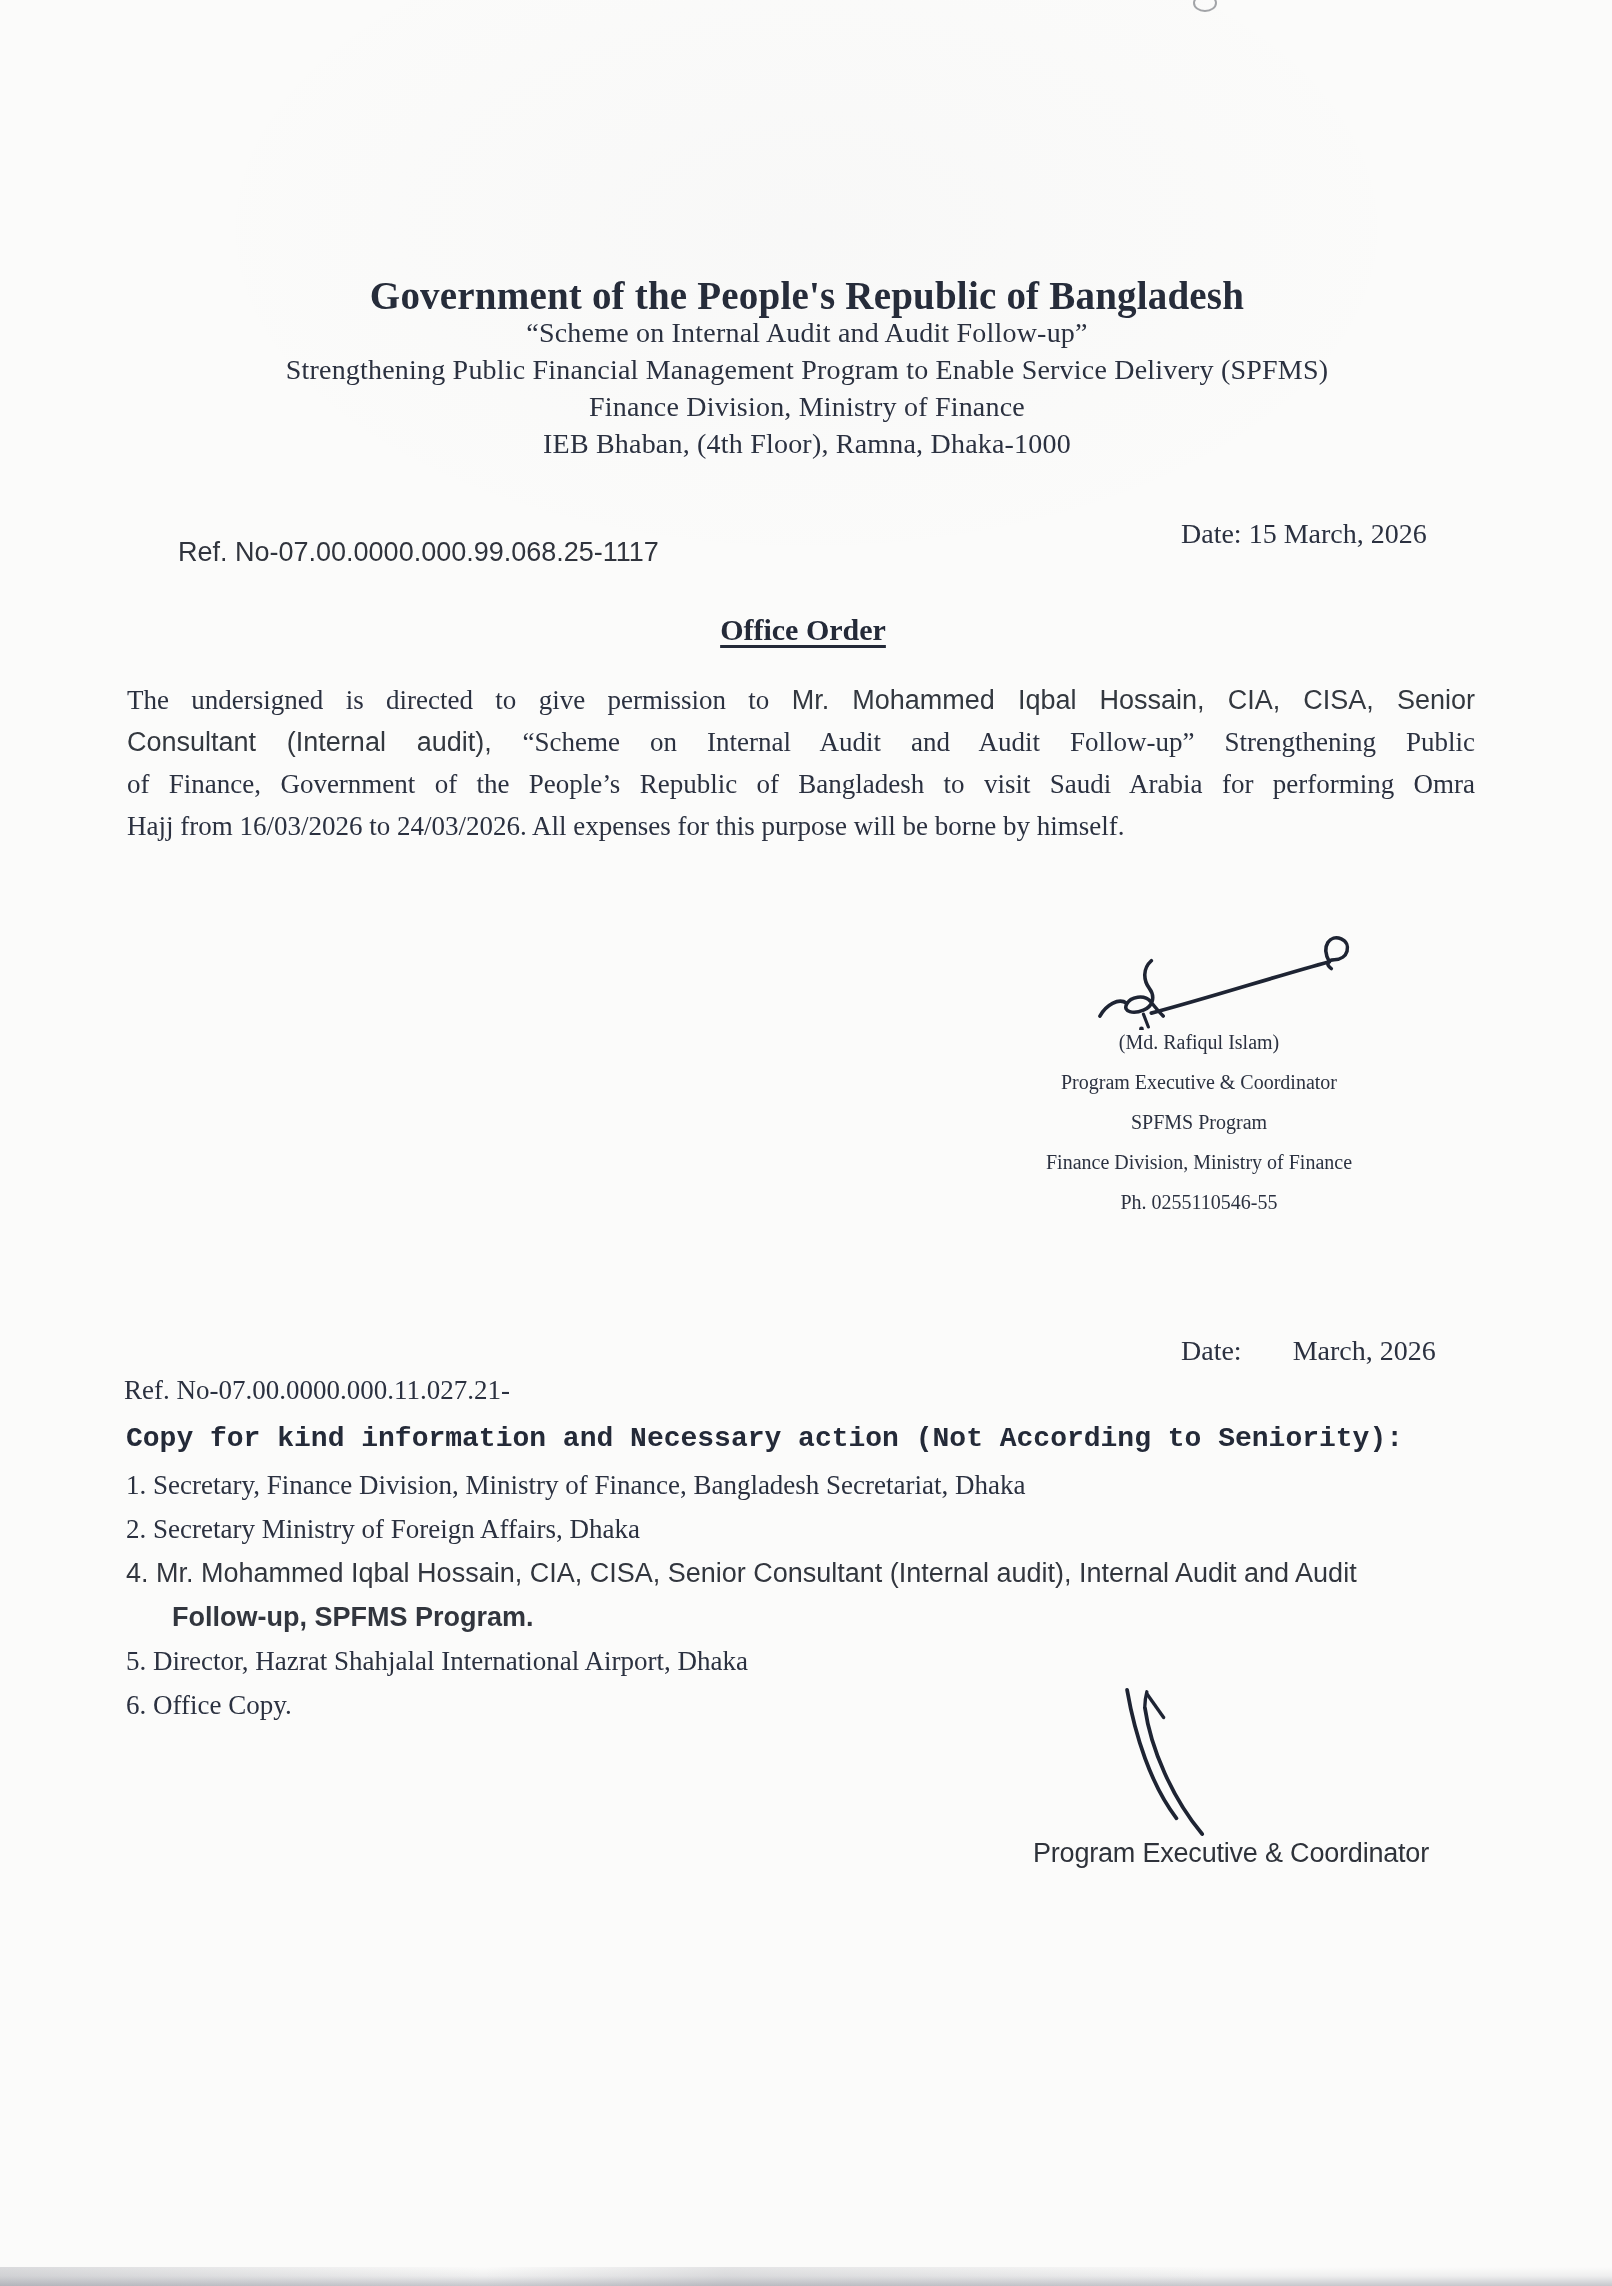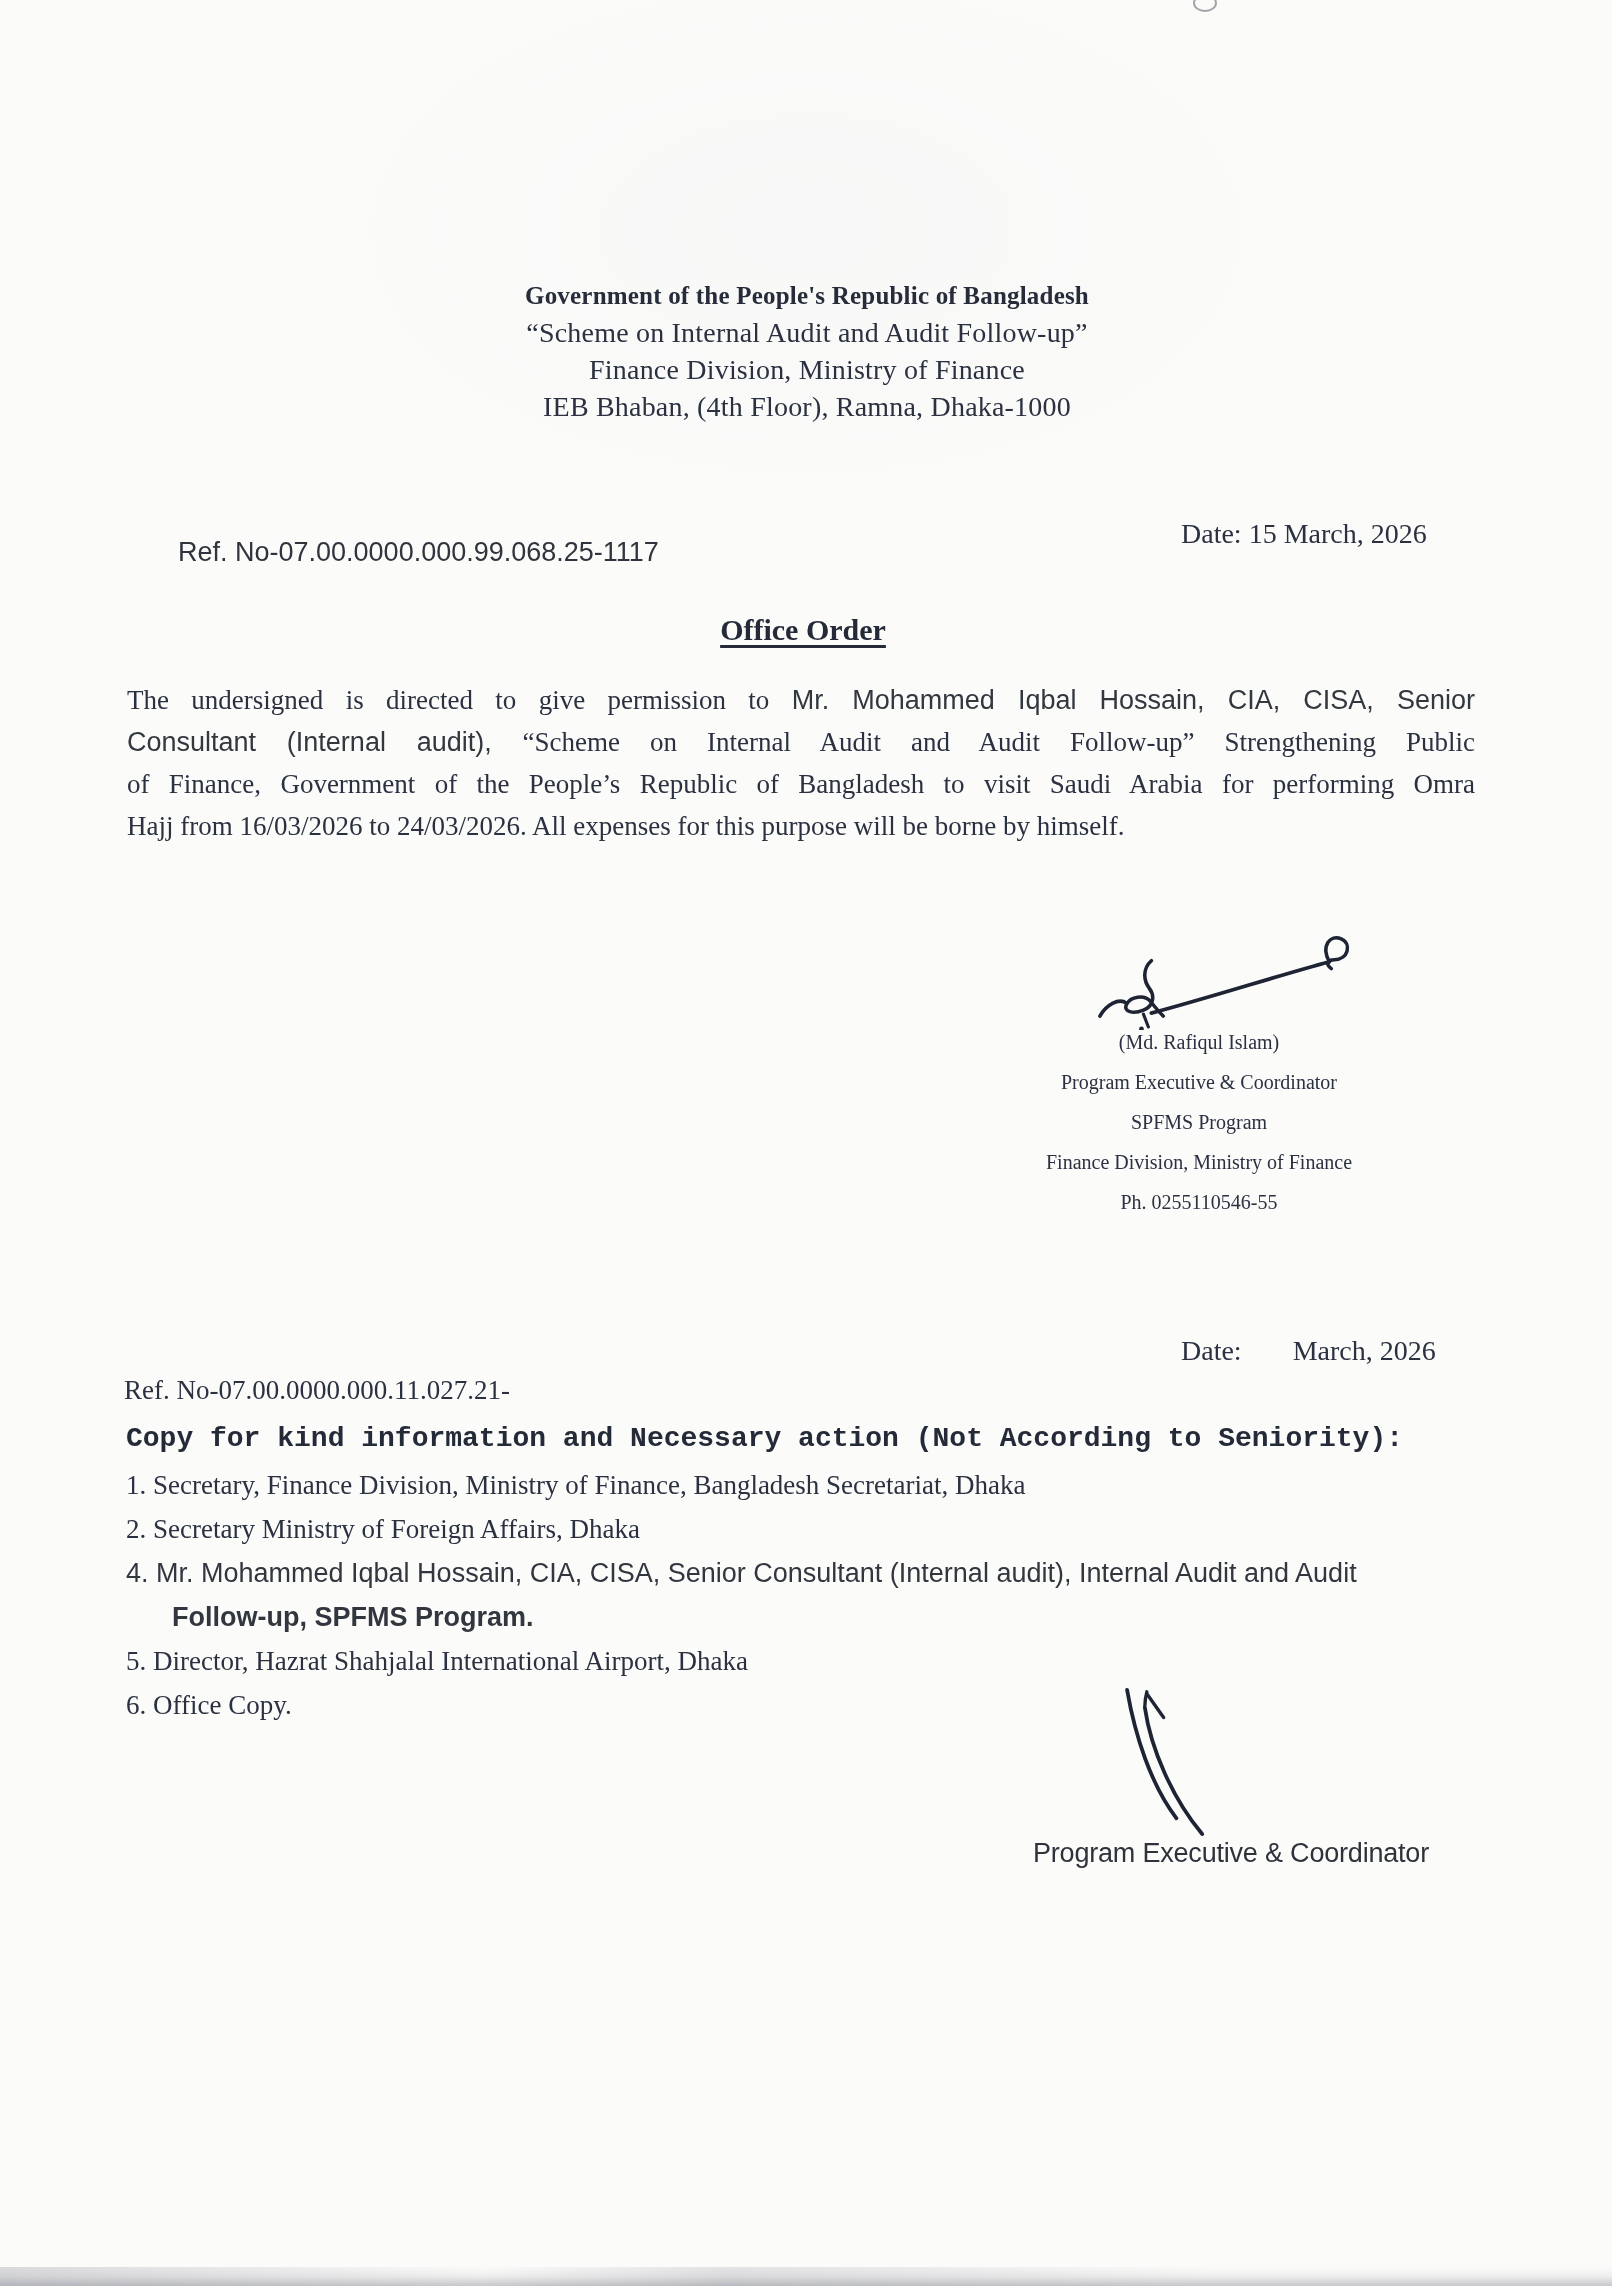--- a/index.html
+++ b/index.html
@@ -26,21 +26,21 @@
   #letterhead {
     position: absolute;
     top: 277px; left: 129px; width: 1356px;
     text-align: center;
     font-family: "Liberation Serif", serif;
     font-size: 28px;
     line-height: 37px;
     color: #2b3140;
     letter-spacing: 0.2px;
   }
-  #letterhead .org { font-weight: bold; font-size: 25px; color: #262c3a; }
+  #letterhead .org { font-weight: bold; font-size: 39px; color: #262c3a; }
 
   
   #ref1 {
     position: absolute; top: 537px; left: 178px;
     font-family: "Liberation Sans", sans-serif;
     font-size: 27px; color: #30343d;
   }
   #date1 {
     position: absolute; top: 518px; left: 1181px;
     font-family: "Liberation Serif", serif;
@@ -142,20 +142,21 @@
 </head>
 <body>
 
 <div id="page">
 
   <div id="scan-smudge"></div>
 
   <div id="letterhead">
     <div class="org">Government of the People's Republic of Bangladesh</div>
     <div class="scheme">“Scheme on Internal Audit and Audit Follow-up”</div>
+    <div class="program">Strengthening Public Financial Management Program to Enable Service Delivery (SPFMS)</div>
     <div class="division">Finance Division, Ministry of Finance</div>
     <div class="address">IEB Bhaban, (4th Floor), Ramna, Dhaka-1000</div>
   </div>
 
   <div id="ref1">Ref. No-07.00.0000.000.99.068.25-1117</div>
   <div id="date1">Date: 15 March, 2026</div>
 
   <div id="office-order">
     <span>Office Order</span>
   </div>

